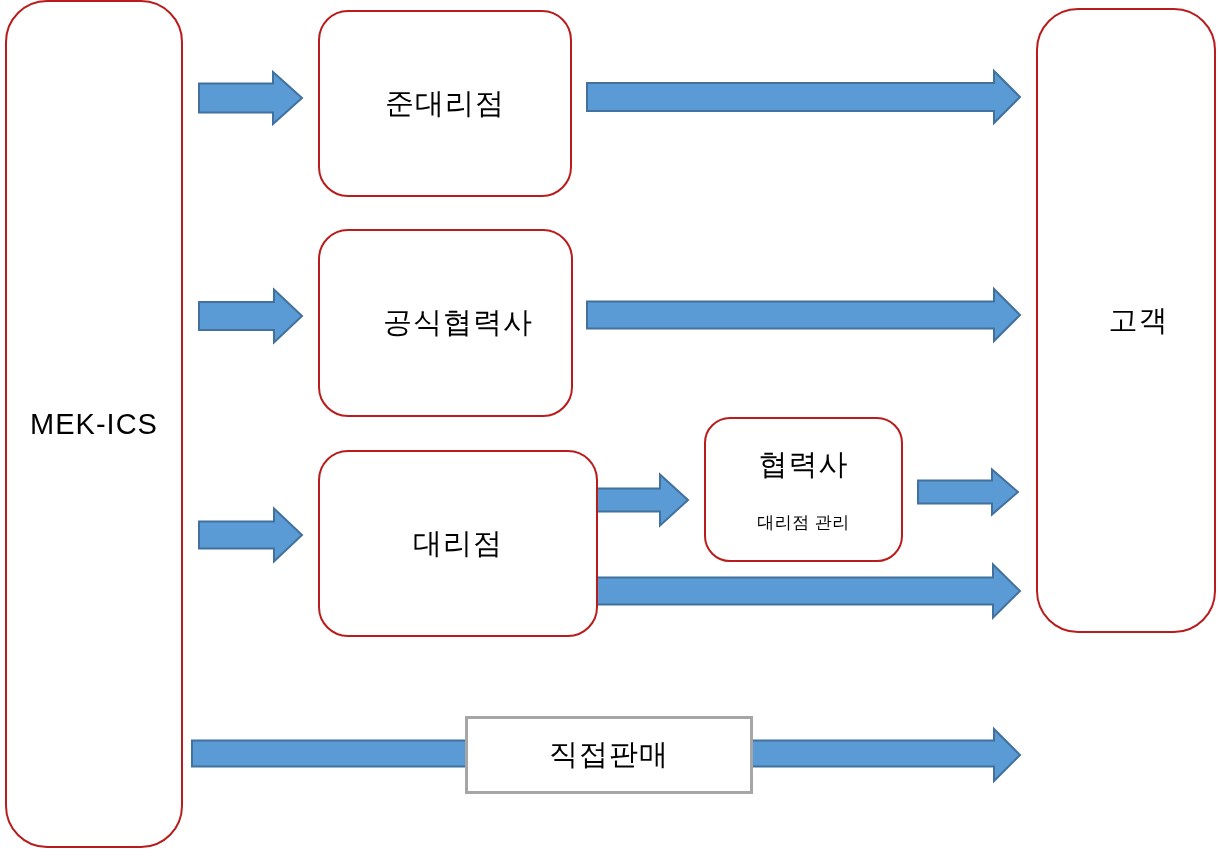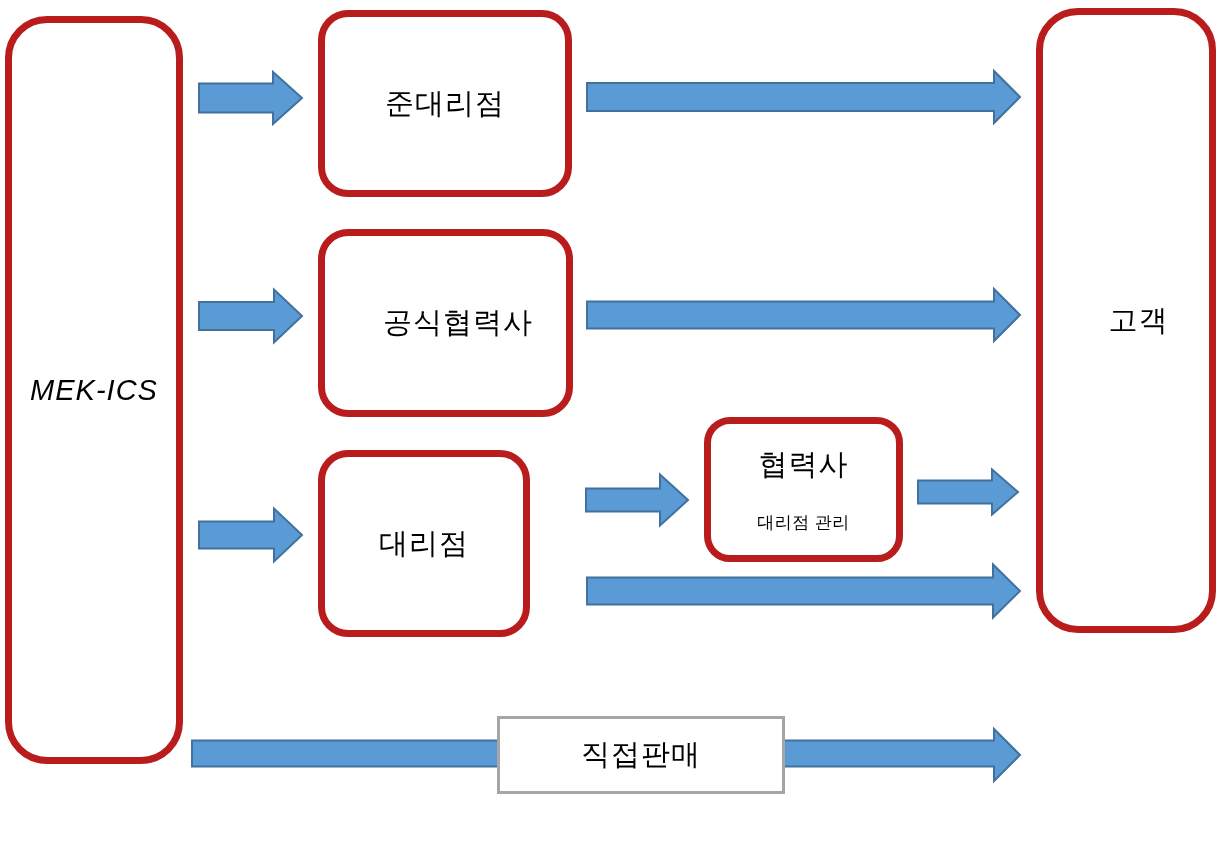--- a/index.html
+++ b/index.html
@@ -24,21 +24,21 @@
   }
   .arrow {
     fill: #5B9BD5;
     stroke: #41719C;
     stroke-width: 2;
   }
   .node {
     position: absolute;
     box-sizing: border-box;
     background: #ffffff;
-    border: 7px solid #b91c1c;
+    border: 2px solid #b91c1c;
     display: flex;
     align-items: center;
     justify-content: center;
     text-align: center;
     z-index: 2;
     font-size: 29px;
     letter-spacing: 1px;
   }
   .node.rounded-lg { border-radius: 42px; }
   .node.rounded-md { border-radius: 30px; }
@@ -48,21 +48,20 @@
     gap: 26px;
   }
   .node .sublabel {
     font-size: 17px;
     letter-spacing: 0.5px;
   }
   .node.plain-box {
     border: 3px solid #A6A6A6;
     border-radius: 0;
     z-index: 3;
-    margin-left: 32px;
   }
   .label { display: block; }
 </style>
 </head>
 <body>
 
 <div class="canvas">
 
   <svg class="arrows-layer" width="1218" height="859" viewBox="0 0 1218 859">
 
@@ -78,33 +77,33 @@
 
     <polygon class="arrow" points="586,488.5 660,488.5 660,474.5 688,500 660,525.5 660,511.5 586,511.5"></polygon>
 
     <polygon class="arrow" points="918,480.5 992,480.5 992,469.5 1018,492 992,514.5 992,503.5 918,503.5"></polygon>
 
     <polygon class="arrow" points="587,577.5 993,577.5 993,564.5 1020,591 993,617.5 993,604.5 587,604.5"></polygon>
 
     <polygon class="arrow" points="192,740.5 994,740.5 994,729 1020,755 994,781 994,766.5 192,766.5"></polygon>
   </svg>
 
-  <div class="node rounded-lg" style="left:5px; top:16px; width:178px; height:748px;font-style:italic;">
+  <div class="node rounded-lg" style="left:5px; top:0; width:178px; height:848px;">
     <span class="label">MEK-ICS</span>
   </div>
 
   <div class="node rounded-md" style="left:318px; top:10px; width:254px; height:187px;">
     <span class="label">준대리점</span>
   </div>
 
   <div class="node rounded-md" style="left:318px; top:229px; width:255px; height:188px;padding-left:25px;">
     <span class="label">공식협력사</span>
   </div>
 
-  <div class="node rounded-md" style="left:318px; top:450px; width:212px; height:187px;">
+  <div class="node rounded-md" style="left:318px; top:450px; width:280px; height:187px;">
     <span class="label">대리점</span>
   </div>
 
   <div class="node rounded-sm two-line" style="left:704px; top:417px; width:199px; height:145px;">
     <span class="label">협력사</span>
     <span class="label sublabel">대리점 관리</span>
   </div>
 
   <div class="node plain-box" style="left:465px; top:716px; width:288px; height:78px;">
     <span class="label">직접판매</span>

